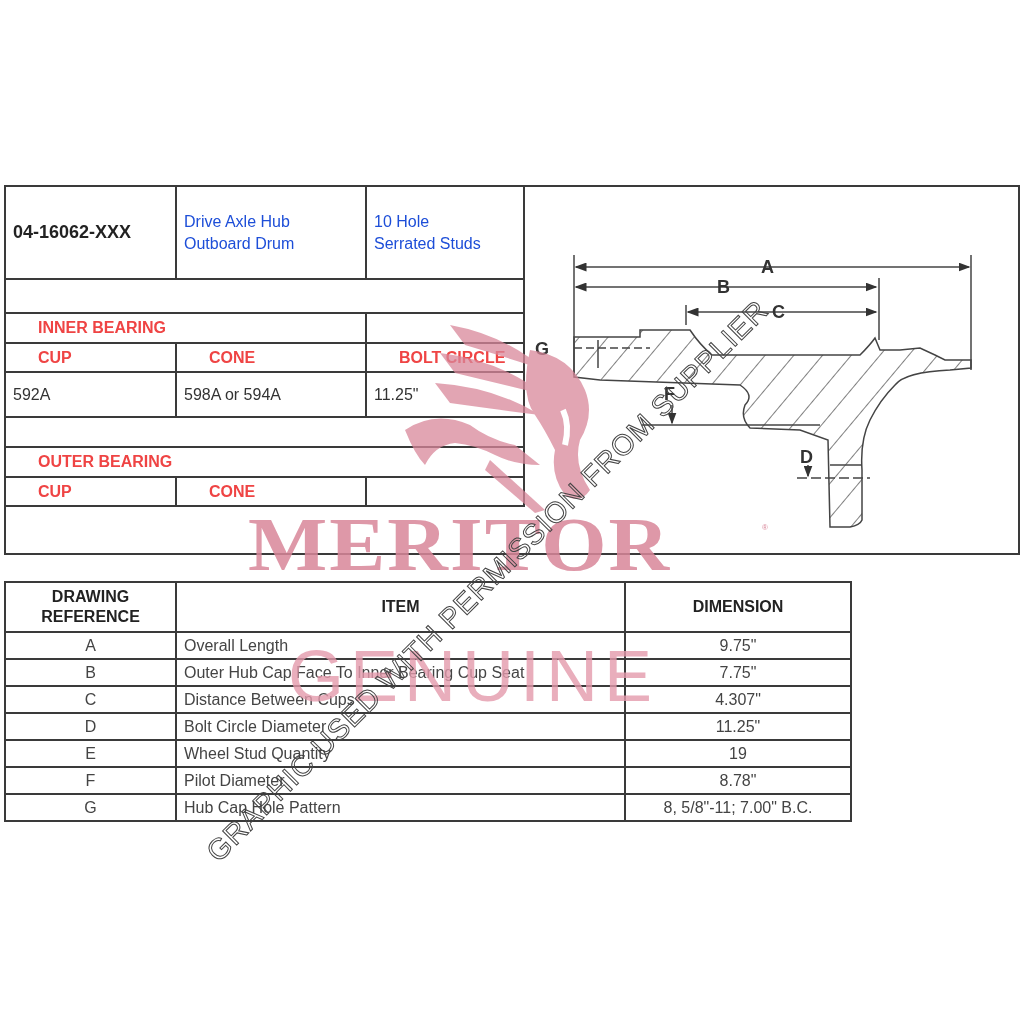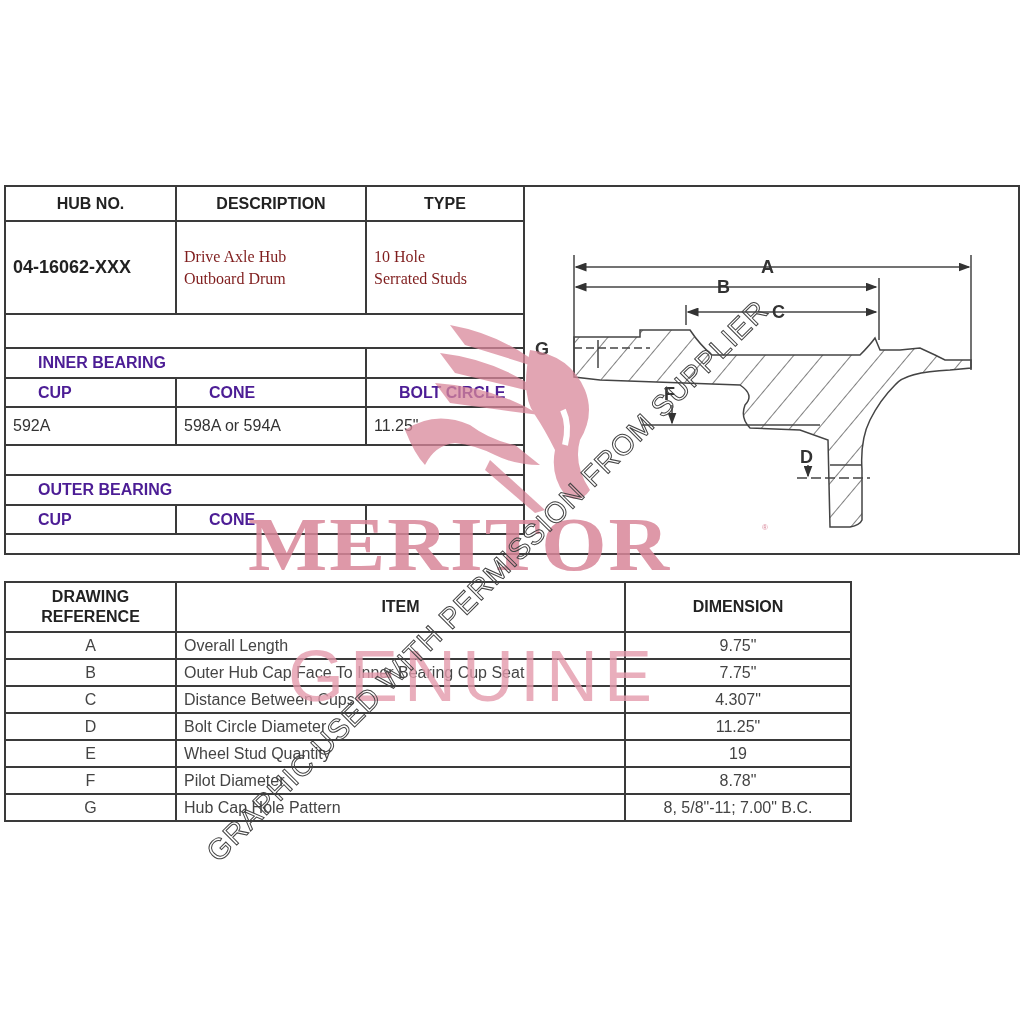--- a/index.html
+++ b/index.html
@@ -9,23 +9,23 @@
   .abs { position: absolute; }
 
   
   .top-box { left: 4px; top: 185px; width: 1016px; height: 370px;
              border: 2px solid #3a3a3a; box-sizing: border-box; }
   table.spec { position: absolute; left: 4px; top: 185px; border-collapse: collapse;
                width: 519px; table-layout: fixed; }
   table.spec td { border: 2px solid #3a3a3a; padding: 0 7px; font-size: 16px;
                   vertical-align: middle; overflow: hidden; white-space: nowrap; color: #333; }
   table.spec td.h { font-weight: bold; text-align: center; font-size: 16px; color: #222; }
-  table.spec td.b { font-weight: bold; font-size: 16px; color: #4c1d95; padding-left: 32px; }
+  table.spec td.b { font-weight: bold; font-size: 16px; color: #ef4444; padding-left: 32px; }
   table.spec td.hub { font-weight: bold; font-size: 18px; color: #222; }
-  table.spec td.wrap { white-space: normal; line-height: 22px; color: #7f1d1d; font-family: Liberation Serif, serif; }
+  table.spec td.wrap { white-space: normal; line-height: 22px; color: #1d4ed8; }
 
   
   table.dims { position: absolute; left: 4px; top: 581px; border-collapse: collapse;
                width: 846px; table-layout: fixed; padding-left: 48px; }
   table.dims td { border: 2px solid #3a3a3a; padding: 0 7px; font-size: 16px; height: 25px;
                   color: #444; white-space: nowrap; }
   table.dims td.h { font-weight: bold; text-align: center; color: #222; height: 48px;
                     line-height: 20px; font-size: 16px; }
   table.dims td.c { text-align: center; }
 
@@ -51,25 +51,20 @@
 
 <div class="abs top-box"></div>
 
 <table class="spec">
   <colgroup>
       <col style="width:171px">
       <col style="width:190px">
       <col style="width:158px">
     </colgroup>
   <tbody>
-      <tr style="height:35px">
-    <td class="h">HUB NO.</td>
-    <td class="h">DESCRIPTION</td>
-    <td class="h">TYPE</td>
-  </tr>
   <tr style="height:93px">
     <td class="hub">04-16062-XXX</td>
     <td class="wrap">
       <div>Drive Axle Hub</div>
       <div>Outboard Drum</div>
     </td>
     <td class="wrap">
       <div>10 Hole</div>
       <div>Serrated Studs</div>
     </td>
@@ -79,21 +74,21 @@
       </tr>
   <tr style="height:30px">
     <td class="b" colspan="2">INNER BEARING</td>
     <td></td>
   </tr>
   <tr style="height:29px">
     <td class="b">CUP</td>
     <td class="b">CONE</td>
     <td class="b">BOLT CIRCLE</td>
   </tr>
-  <tr style="height:38px">
+  <tr style="height:45px">
     <td>592A</td>
     <td>598A or 594A</td>
     <td>11.25"</td>
   </tr>
   <tr style="height:30px">
         <td colspan="3"></td>
       </tr>
   <tr style="height:30px">
     <td class="b" colspan="3">OUTER BEARING</td>
   </tr>

